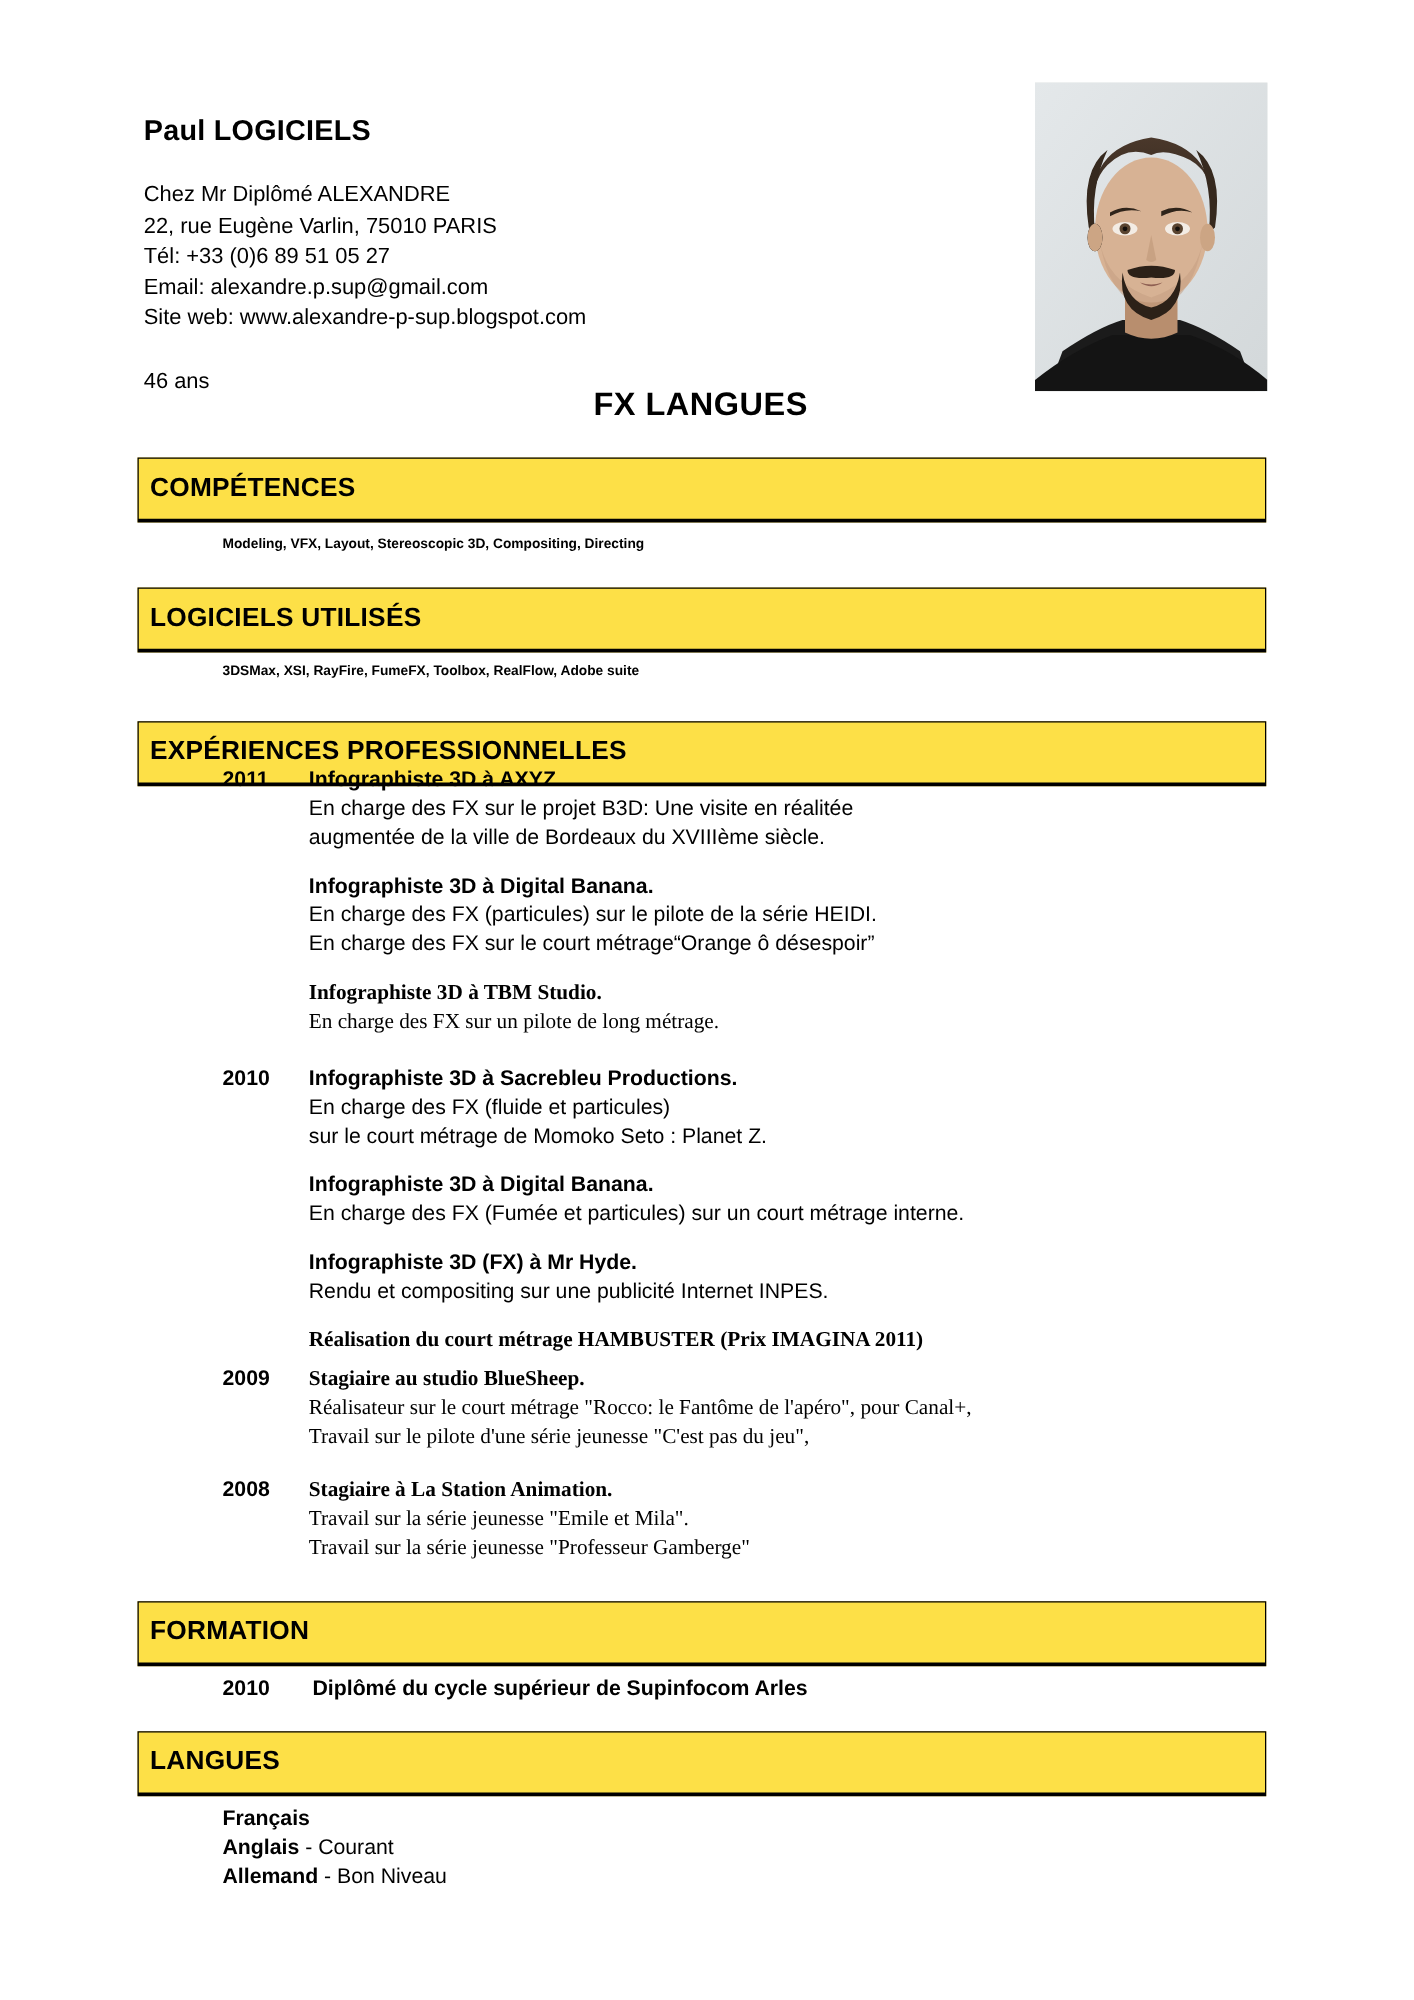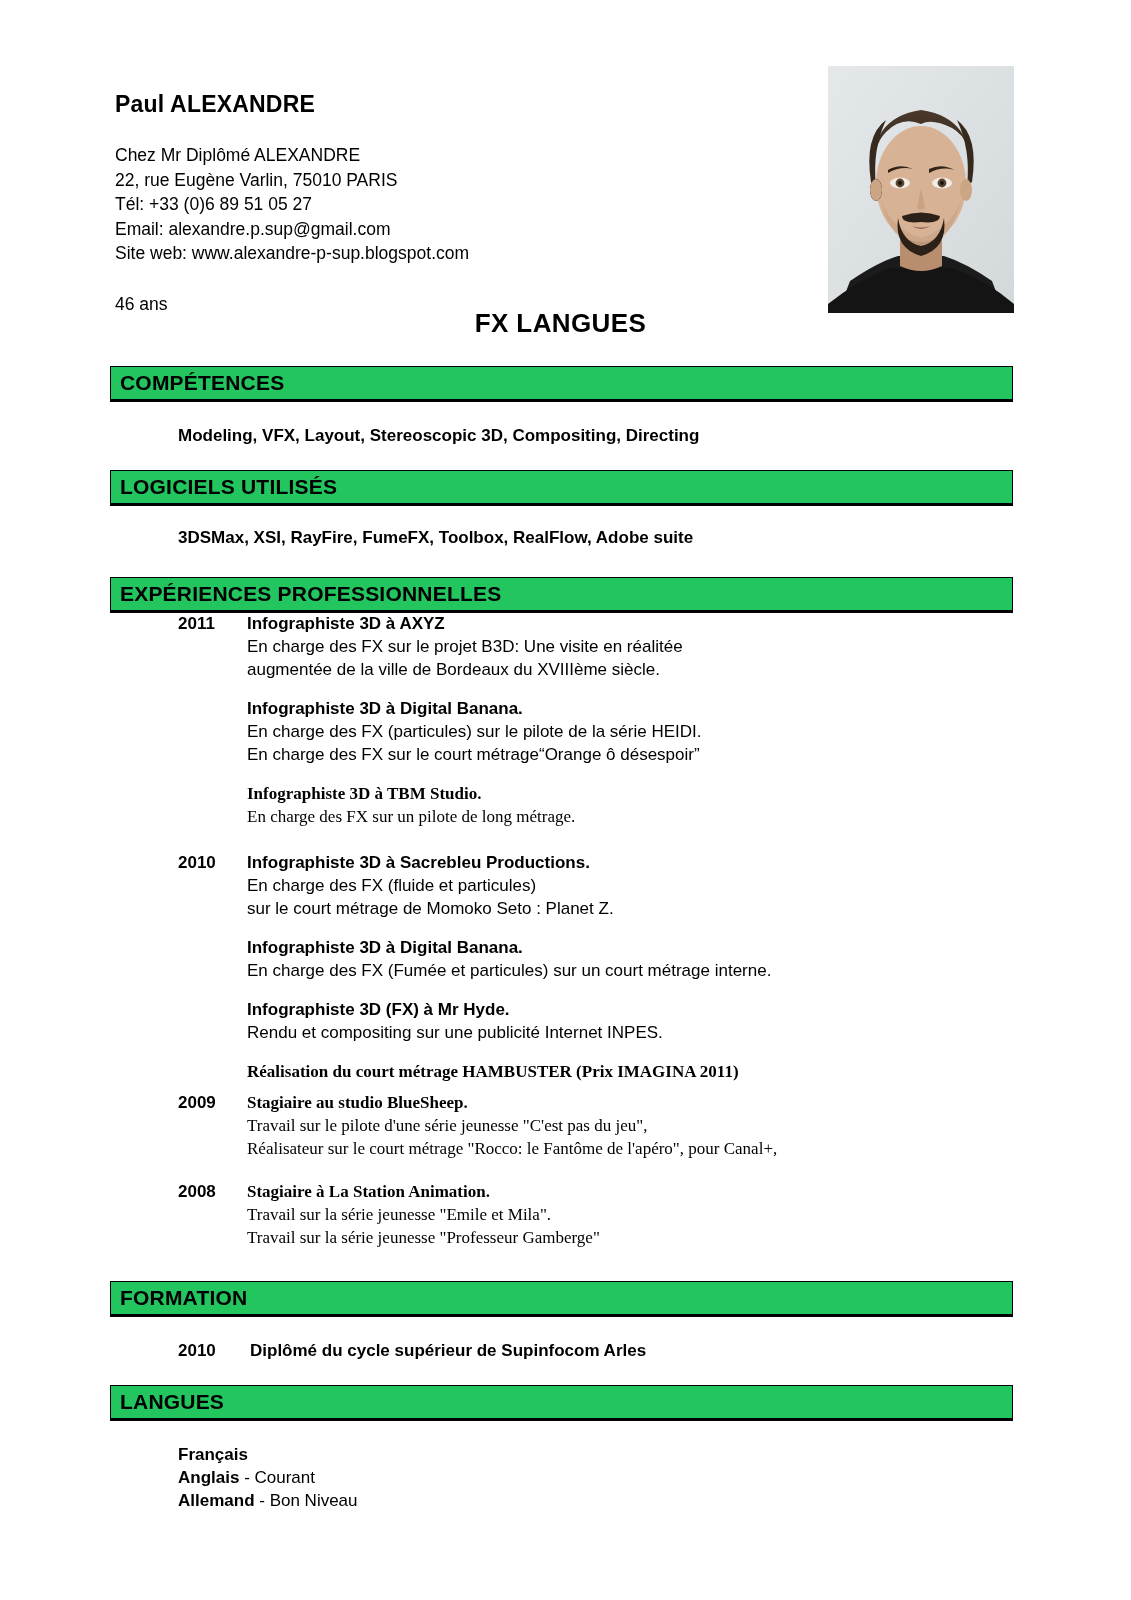--- a/index.html
+++ b/index.html
@@ -72,42 +72,42 @@
     font-weight: bold;
     letter-spacing: 0.4px;
   }
   .job-title .inner { display: inline-block; margin-left: -10px; }
 
   
   .sec-box {
     position: absolute;
     left: 110px;
     width: 903px;
-    height: 36px;
+    height: 52px;
     box-sizing: border-box;
     border: 1px solid #000;
     border-bottom-width: 3px;
-    background: #22c55e;
+    background: #fde047;
   }
   .sec-box .sec-label {
     position: absolute;
     left: 9px;
     top: 50%;
     transform: translateY(-52%);
     font-size: 21px;
     font-weight: bold;
     letter-spacing: 0.2px;
     white-space: nowrap;
   }
 
   
   .content {
     position: absolute;
     left: 178px;
-    font-size: 17px;
+    font-size: 11px;
     line-height: 23px;
   }
   .bold { font-weight: bold; }
 
   
   .exp-group {
     position: absolute;
     left: 178px;
     width: 800px;
   }
@@ -162,21 +162,21 @@
   }
   .lang-row { white-space: nowrap; }
   .lang-name { font-weight: bold; }
 </style>
 </head>
 <body>
 
 <div class="page">
 
   <div class="header-block">
-    <div class="full-name">Paul ALEXANDRE</div>
+    <div class="full-name">Paul LOGICIELS</div>
     <div class="contact-lines">
       <div>Chez Mr Diplômé ALEXANDRE</div>
       <div>22, rue Eugène Varlin, 75010 PARIS</div>
       <div>Tél: +33 (0)6 89 51 05 27</div>
       <div>Email: alexandre.p.sup@gmail.com</div>
       <div>Site web: www.alexandre-p-sup.blogspot.com</div>
     </div>
     <div class="age-line">46 ans</div>
   </div>
 
@@ -295,22 +295,22 @@
         <div class="exp-note">Réalisation du court métrage HAMBUSTER (Prix IMAGINA 2011)</div>
       </div>
     </div>
   </div>
 
   <div class="exp-group" style="top:1091px">
     <div class="exp-year">2009</div>
     <div class="exp-items">
       <div class="exp-item">
         <div class="exp-role">Stagiaire au studio BlueSheep.</div>
+        <div class="exp-desc">Réalisateur sur le court métrage "Rocco: le Fantôme de l'apéro", pour Canal+,</div>
         <div class="exp-desc">Travail sur le pilote d'une série jeunesse "C'est pas du jeu",</div>
-        <div class="exp-desc">Réalisateur sur le court métrage "Rocco: le Fantôme de l'apéro", pour Canal+,</div>
       </div>
     </div>
   </div>
 
   <div class="exp-group" style="top:1180px">
     <div class="exp-year">2008</div>
     <div class="exp-items">
       <div class="exp-item">
         <div class="exp-role">Stagiaire à La Station Animation.</div>
         <div class="exp-desc">Travail sur la série jeunesse "Emile et Mila".</div>

